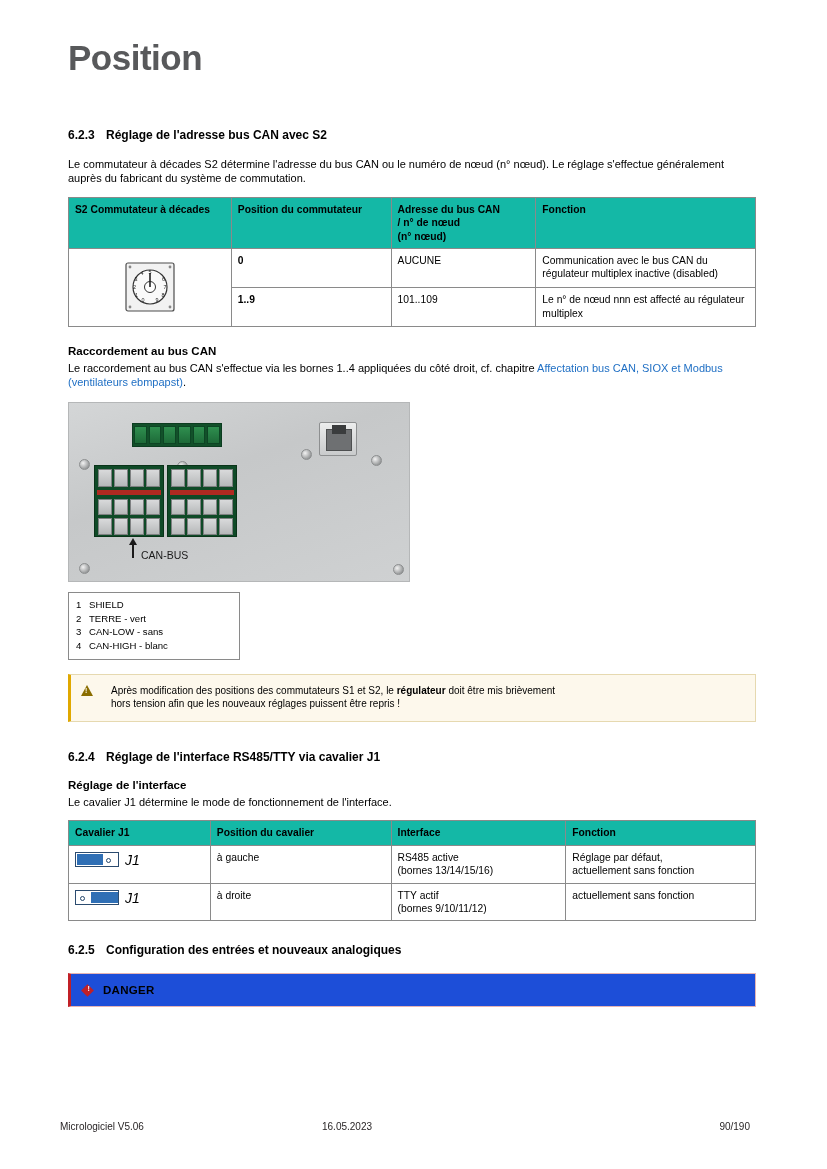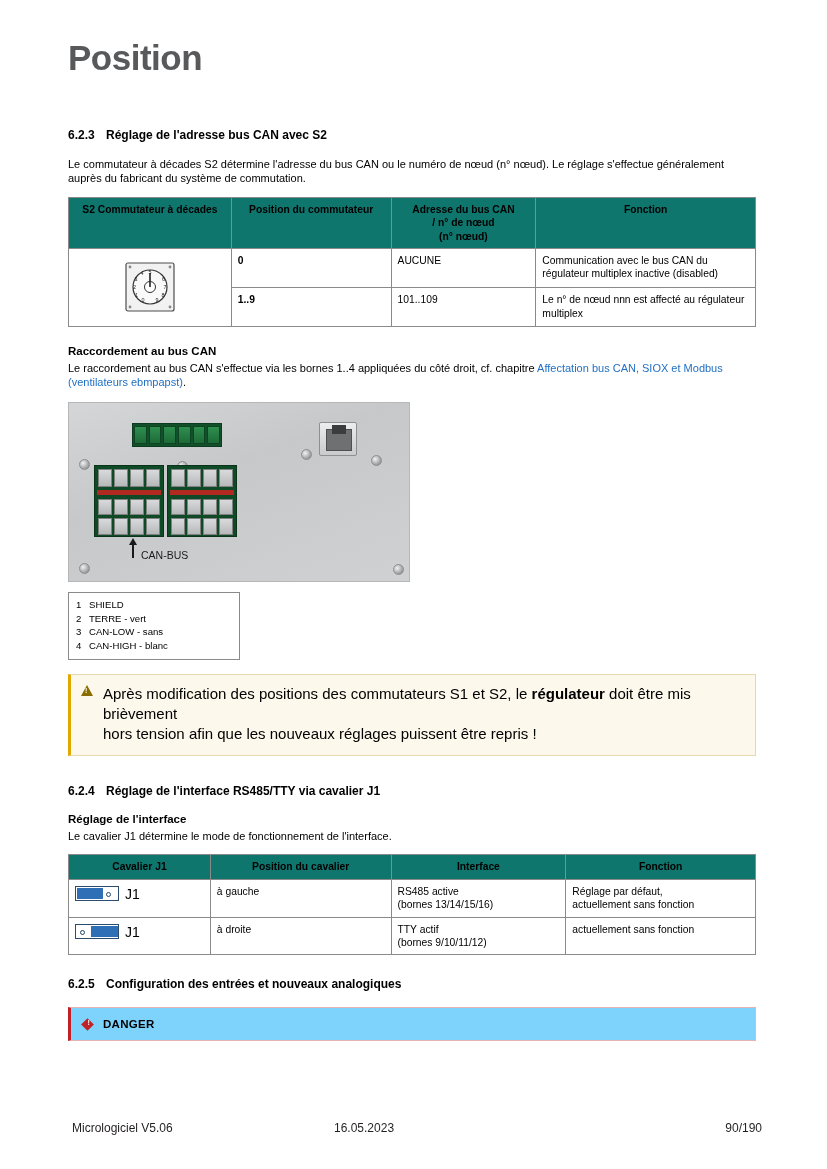--- a/index.html
+++ b/index.html
@@ -58,23 +58,23 @@
     margin-top: 11px;
     font-size: 10.3px;
   }
   table.tbl th, table.tbl td {
     border: 1px solid #8a8a8a;
     vertical-align: top;
     padding: 5px 6px;
     line-height: 1.3;
   }
   table.tbl thead th {
-    background: #0f766e;
+    background: #14b8a6;
     font-weight: bold;
-    text-align: center;
+    text-align: left;
   }
   table.tbl td { background: #ffffff; }
 
   
   .rotary-wrap { text-align: center; padding: 6px 0 4px 0; }
   .rotary {
     display: inline-block;
     width: 58px; height: 54px;
     position: relative;
   }
@@ -195,27 +195,28 @@
     position: relative;
   }
   .tri::after {
     content: "!";
     position: absolute;
     left: -2px; top: 2px;
     font-size: 7px;
     color: #fdf8ec;
     font-weight: bold;
   }
-  .notebox .txt { font-size: 15px; line-height: 1.36; }
+  .notebox .txt { font-size: 10px; line-height: 1.36; margin-left: 8px; }
 
   
   .jmp {
     display: inline-flex;
     align-items: center;
     gap: 6px;
+    font-style: italic;
   }
   .jmp-body {
     width: 44px; height: 15px;
     border: 1px solid #2b4b6f;
     background: #ffffff;
     position: relative;
   }
   .jmp-body .fill {
     position: absolute; top: 1px; bottom: 1px;
     background: #2f6fb5;
@@ -224,21 +225,21 @@
     position: absolute; top: 5px;
     width: 5px; height: 5px; border-radius: 50%;
     background: #ffffff; border: 1px solid #23466b;
   }
   .jmp-label { font-size: 14px; }
 
   
   .dangerbox {
     margin-top: 14px;
     width: 688px;
-    background: #7dd3fc;
+    background: #1d4ed8;
     border: 1px solid #e4b4b4;
     border-left: 3px solid #c12026;
     padding: 10px 10px 14px 10px;
     display: flex;
     align-items: flex-start;
     height: 34px;
     overflow: hidden;
   }
   .dangerbox .dico {
     width: 22px; flex: none;
@@ -258,23 +259,23 @@
     font-size: 7px; color: #fff; font-weight: bold;
     transform: rotate(-45deg);
   }
   .dangerbox .dtxt {
     font-size: 11.5px; font-weight: bold; letter-spacing: .3px;
   }
 
   
   .footer {
     position: absolute;
-    left: 72px; top: 1121px;
+    left: 60px; top: 1121px;
     width: 690px;
-    font-size: 12px;
+    font-size: 10px;
     color: #231f20;
     display: flex;
   }
   .footer .f1 { width: 262px; }
   .footer .f2 { width: 268px; }
   .footer .f3 { flex: 1; text-align: right; }
 </style>
 </head>
 <body>
 

